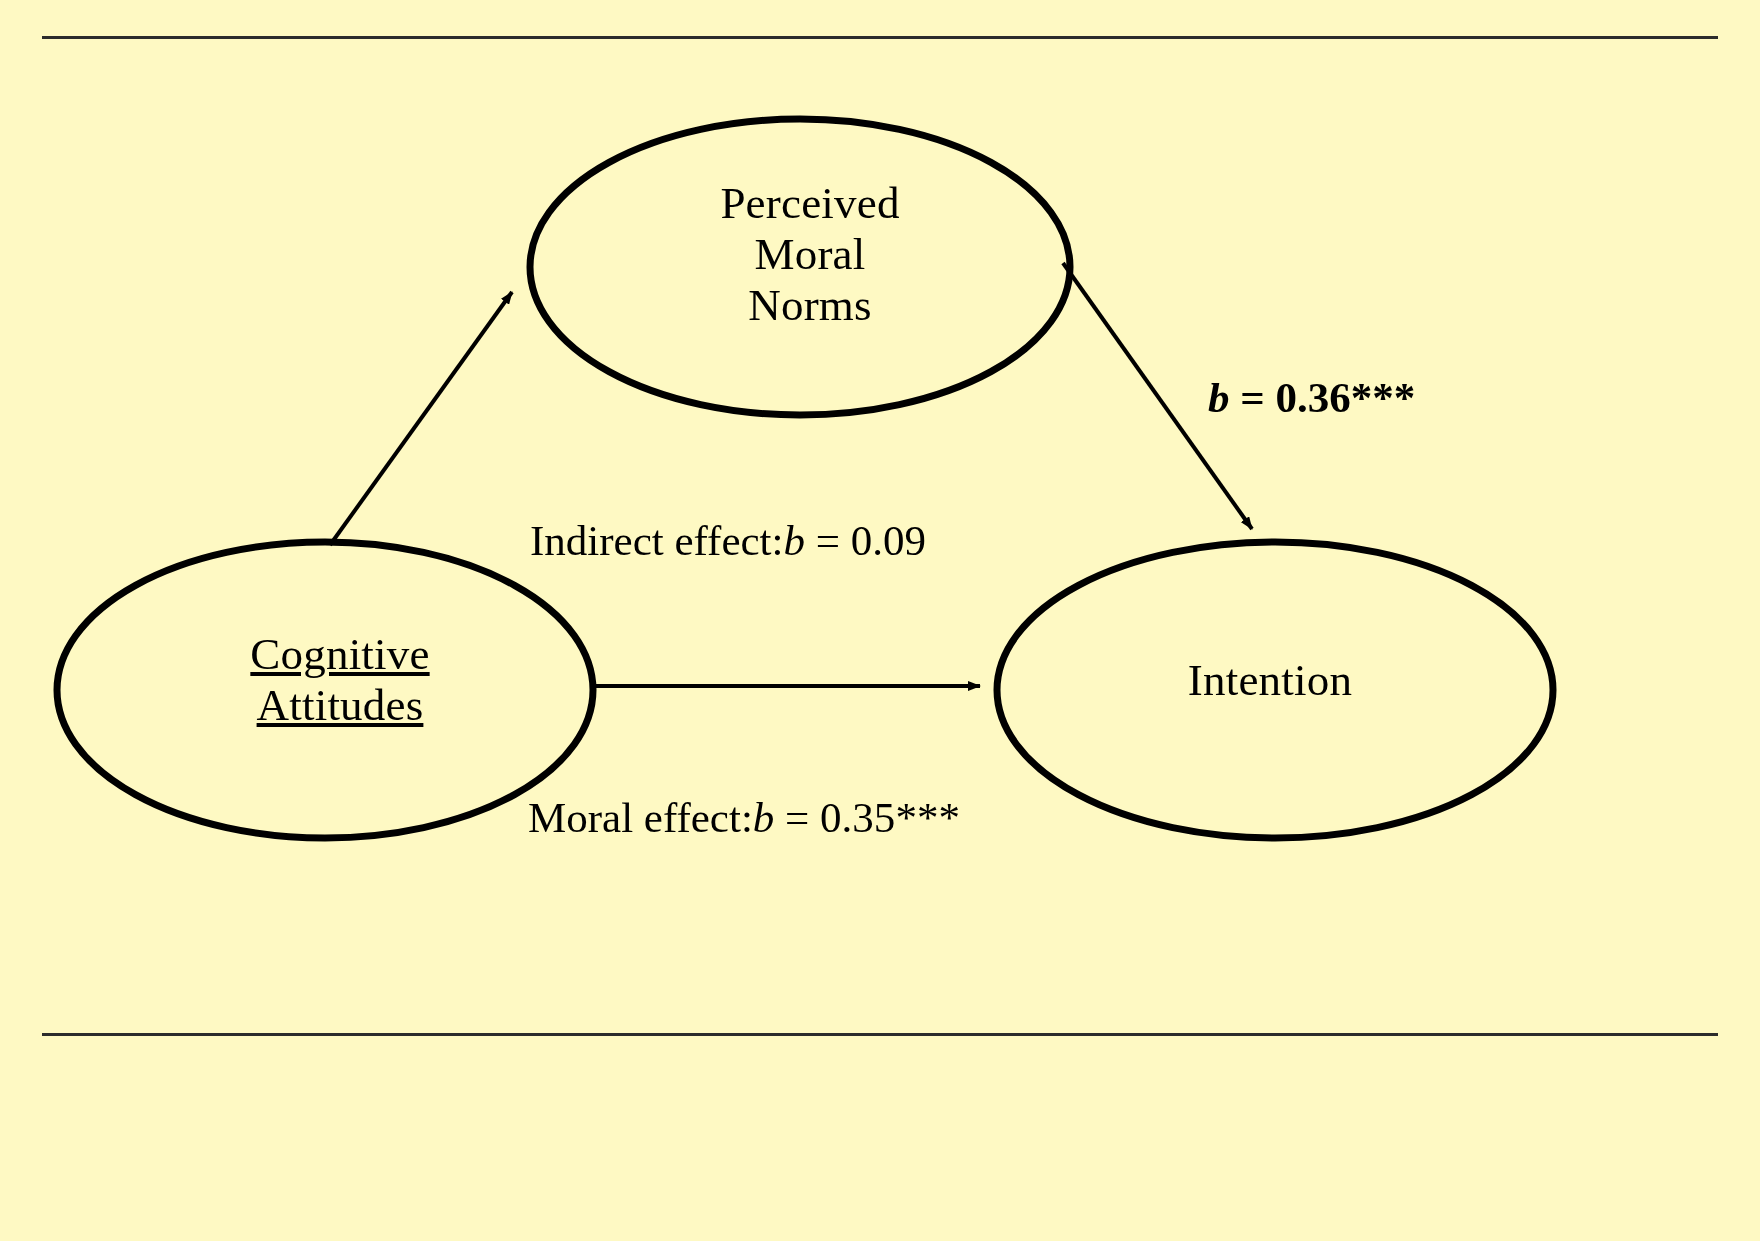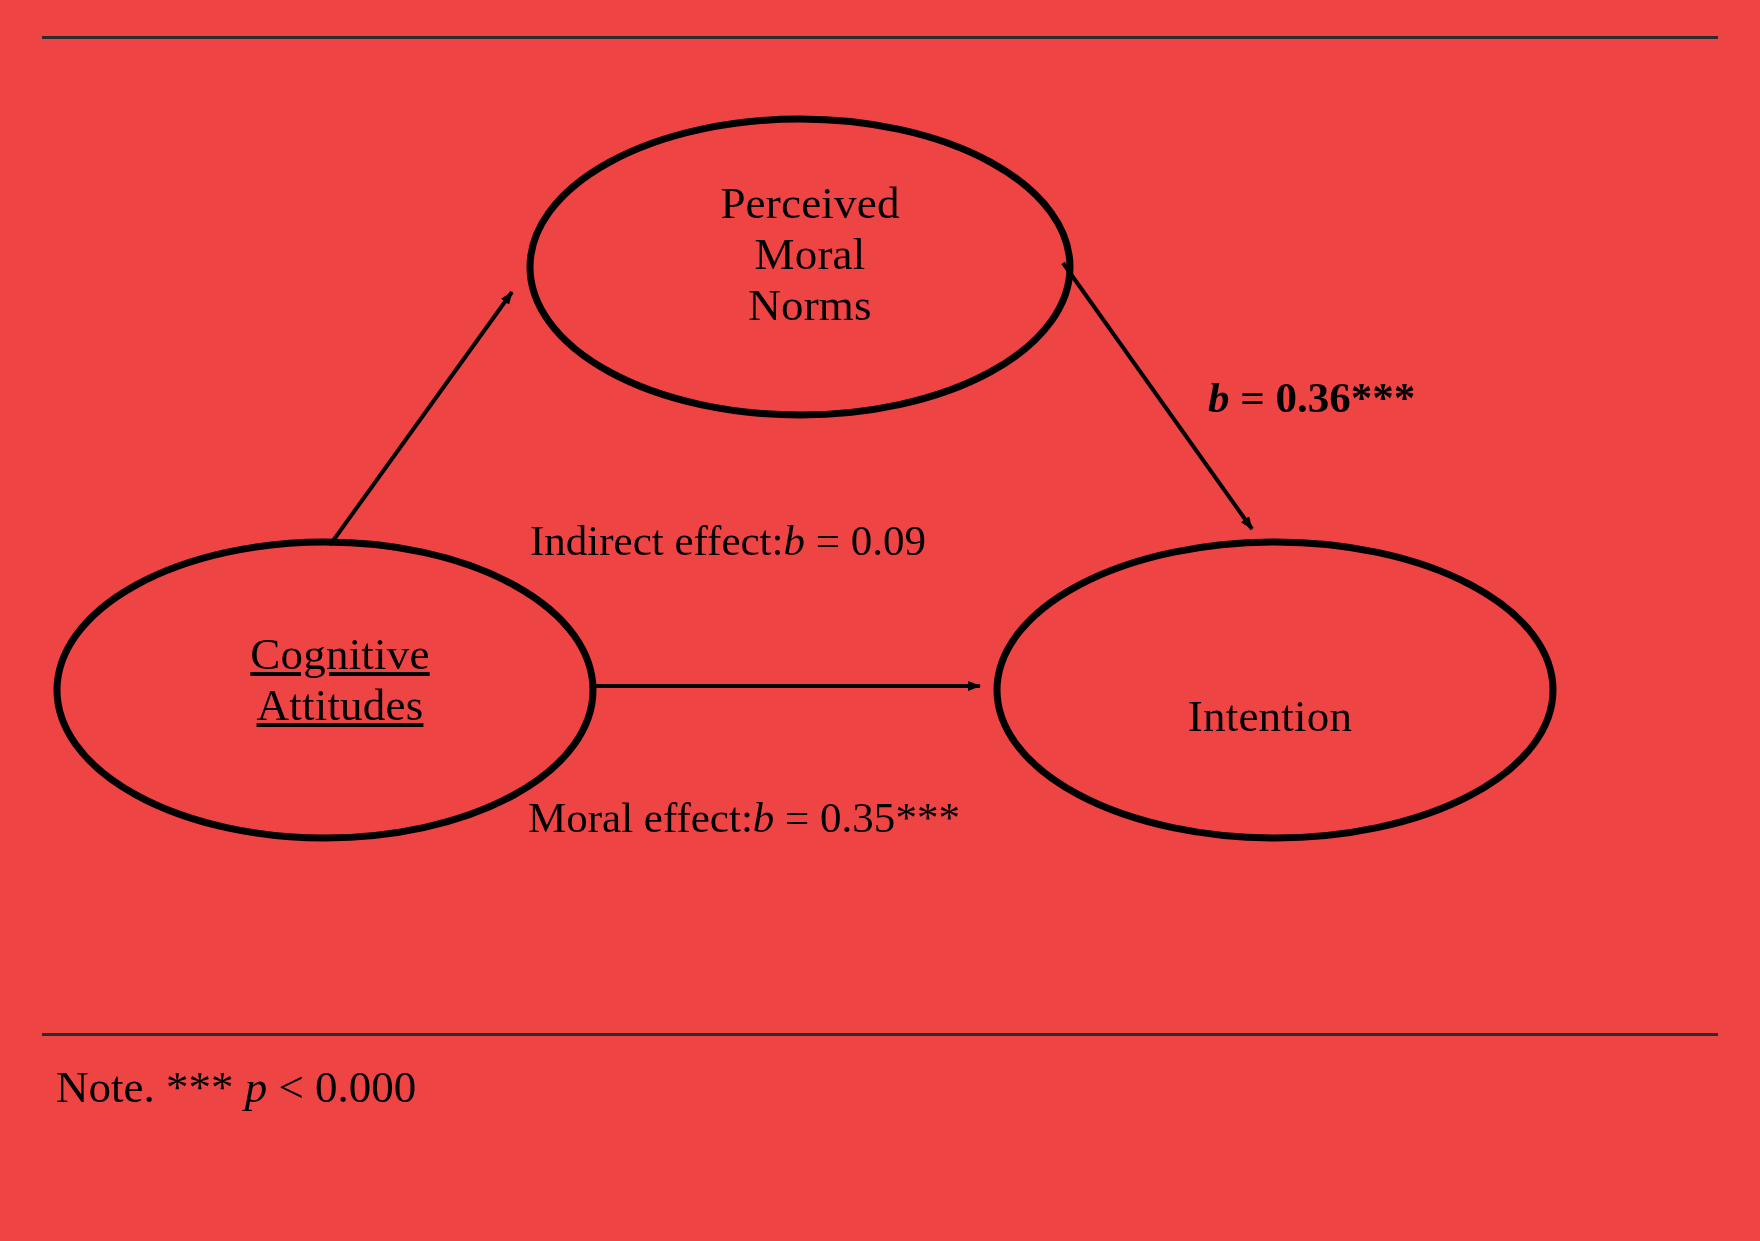--- a/index.html
+++ b/index.html
@@ -5,21 +5,21 @@
 <style>
   html, body {
     margin: 0;
     padding: 0;
     background: #ffffff;
   }
   #page {
     position: relative;
     width: 1760px;
     height: 1241px;
-    background: #ef4444;
+    background: #fef9c3;
     font-family: "Liberation Serif", "DejaVu Serif", serif;
     color: #000000;
     overflow: hidden;
   }
 
   
   .rule {
     position: absolute;
     left: 42px;
     width: 1676px;
@@ -56,21 +56,20 @@
   #label-ca {
     left: 130px;
     top: 629px;
     width: 420px;
     text-decoration: underline;
   }
   #label-int {
     left: 1060px;
     top: 655px;
     width: 420px;
-    margin-top: 36px;
   }
 
   
   .path-label {
     position: absolute;
     font-size: 43px;
     white-space: nowrap;
     pointer-events: none;
   }
   .path-label i { font-style: italic; }
@@ -144,19 +143,15 @@
   </div>
 
   <div class="path-label" id="label-direct">
     <span>Moral effect:</span><i>b</i>
     <span>= 0.35</span><span class="stars">***</span>
   </div>
 
   <div class="rule" id="rule-mid"></div>
 
   <div id="note">
-    <div class="note-line"><span>Note. </span><span class="stars">***</span>
-      <i>p</i>
-      <span>&lt; 0.000</span>
-    </div>
   </div>
 
 </div>
 
 </body></html>

